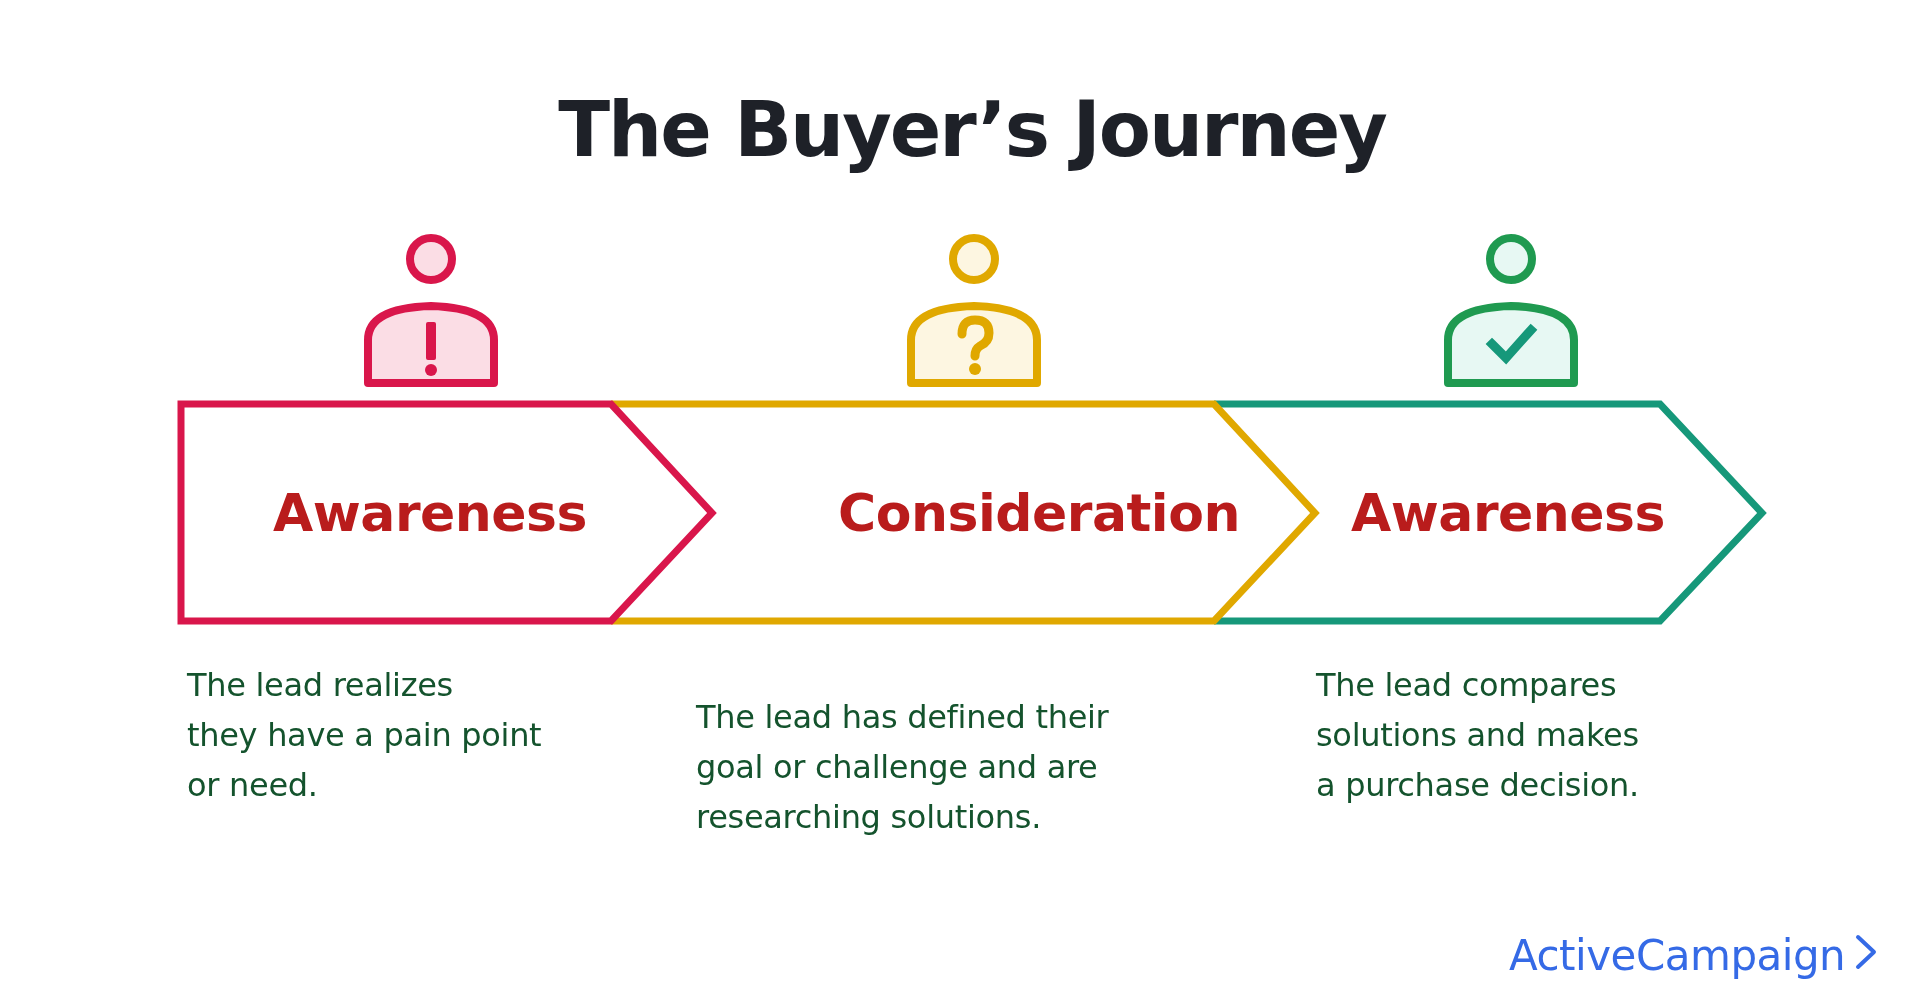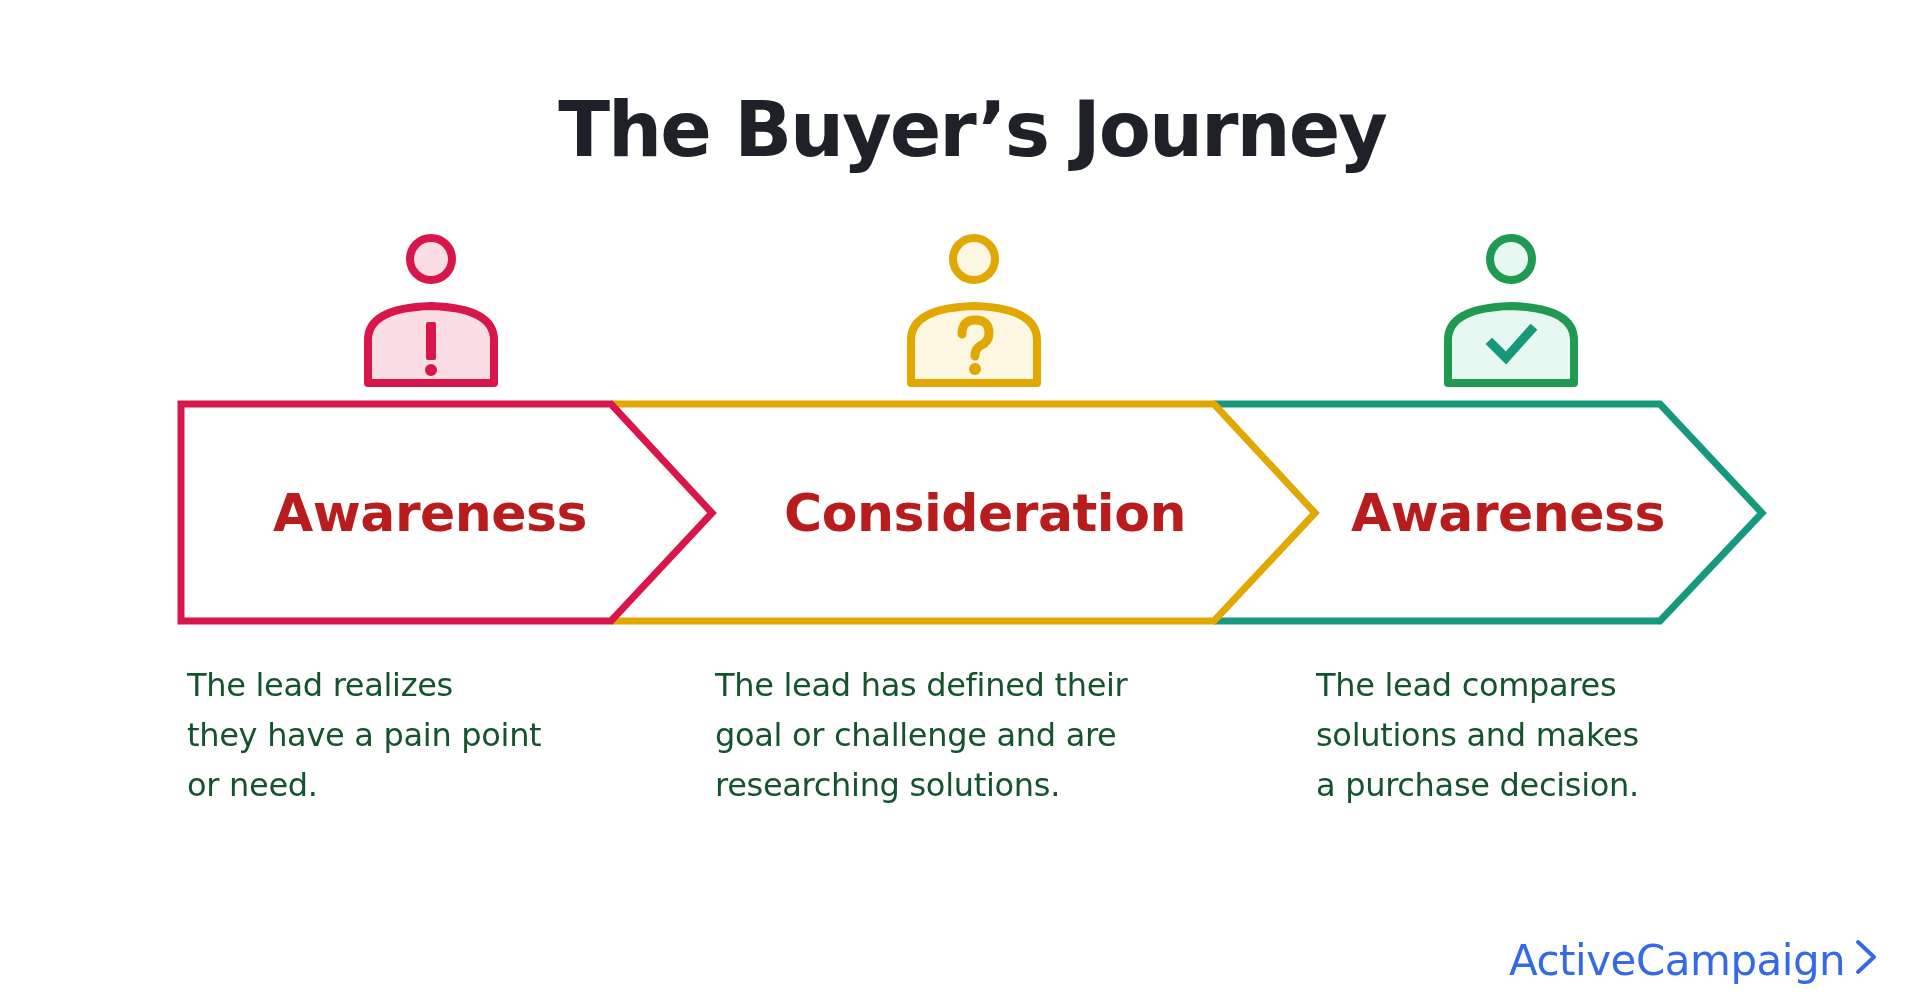--- a/index.html
+++ b/index.html
@@ -55,21 +55,21 @@
     color: #14532d;
     white-space: pre-line;
     letter-spacing: -0.3px;
   }
   .logo {
     position: absolute;
     left: 1509px;
     top: 925px;
     height: 60px;
     display: flex;
-    align-items: flex-end;
+    align-items: center;
     color: #356ae6;
     font-family: "DejaVu Sans", sans-serif;
     font-size: 42px;
     letter-spacing: -0.5px;
   }
   .logo-chevron {
     margin-left: 10px;
     display: inline-block;
   }
 </style>
@@ -101,27 +101,27 @@
   </g>
 
   <path d="M 1214 404 L 1660 404 L 1762 513 L 1660 621 L 1214 621" fill="none" stroke="#16987a" stroke-width="7" stroke-linejoin="miter"></path>
 
   <path d="M 611 404 L 1214 404 L 1315 513 L 1214 621 L 611 621" fill="none" stroke="#e0a800" stroke-width="7" stroke-linejoin="miter"></path>
 
   <path d="M 181 404 L 611 404 L 712 513 L 611 621 L 181 621 Z" fill="none" stroke="#d9164b" stroke-width="7" stroke-linejoin="miter"></path>
 </svg>
 
 <div class="stage-label" style="left:430px;">Awareness</div>
-<div class="stage-label" style="left:985px;">Consideration</div>
+<div class="stage-label" style="left:1039px;">Consideration</div>
 <div class="stage-label" style="left:1508px;">Awareness</div>
 
 <div class="desc" style="left:187px;">The lead realizes
 they have a pain point
 or need.</div>
-<div class="desc" style="left:715px;">The lead has defined their
+<div class="desc" style="left:696px;margin-top:32px;">The lead has defined their
 goal or challenge and are
 researching solutions.</div>
 <div class="desc" style="left:1316px;">The lead compares
 solutions and makes
 a purchase decision.</div>
 
 <div class="logo">
   <span>ActiveCampaign</span>
   <span class="logo-chevron">
     <svg width="22" height="36" viewBox="0 0 22 36">

